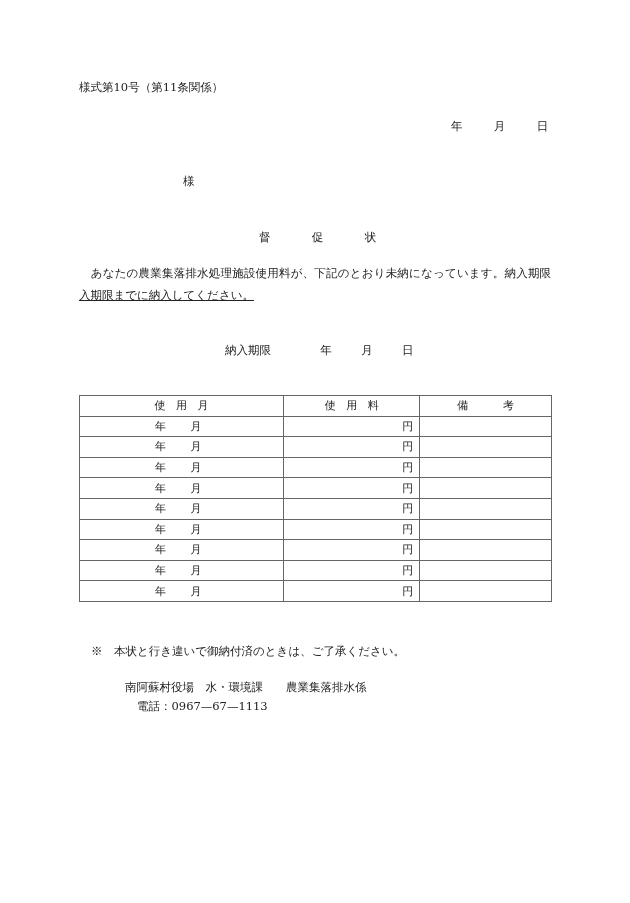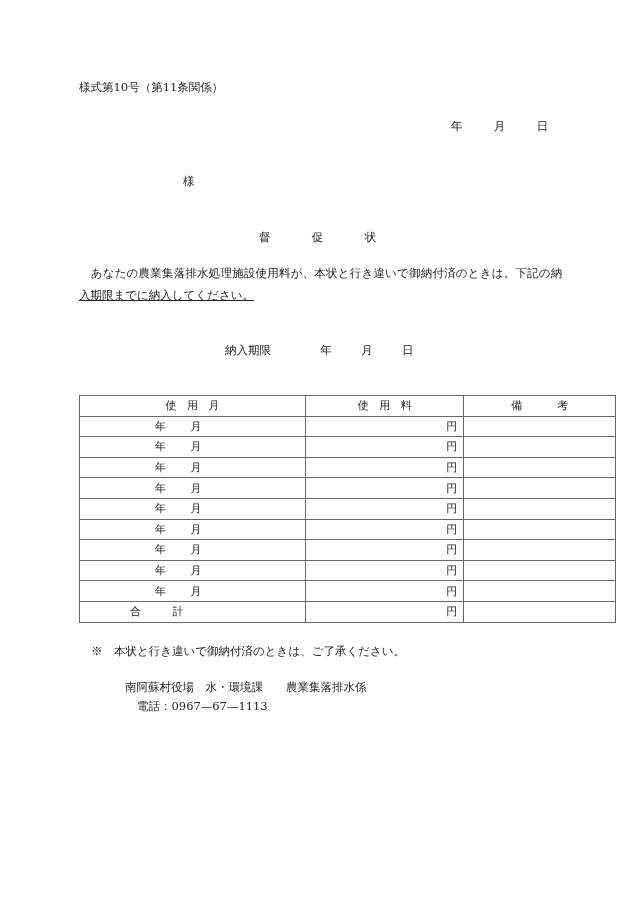--- a/index.html
+++ b/index.html
@@ -1,19 +1,19 @@
 <!DOCTYPE html>
 <html><head>
 <meta charset="utf-8">
 <style>
   html, body { margin:0; padding:0; background:#fff; }
   body { width:630px; height:903px; position:relative; overflow:hidden;
          font-family:"DejaVu Serif","Liberation Serif",serif; color:#222; font-size:11.5px; }
   .abs { position:absolute; white-space:nowrap; }
-  table { position:absolute; left:79px; top:395px; width:537px; border-collapse:collapse; }
+  table { position:absolute; left:79px; top:395px; width:473px; border-collapse:collapse; }
   td { border:1px solid #666; height:19.6px; padding:0; font-size:11px; }
   td.c1 { width:156px; } td.c2 { width:157px; text-align:right; padding-right:6px; }
   td.c3 { width:156px; }
 </style>
 </head>
 <body>
 
 <div class="abs" style="left:79px;top:80px;">様式第10号（第11条関係）</div>
 
 <div class="abs" style="left:451px;top:119px;">
@@ -27,21 +27,21 @@
 <div class="abs" style="left:183px;top:174px;">様</div>
 
 <div class="abs" style="left:259px;top:230px;">
   <span>督</span>
   <span style="display:inline-block;width:34px"></span>
   <span>促</span>
   <span style="display:inline-block;width:34px"></span>
   <span>状</span>
 </div>
 
-<div class="abs" style="left:79px;top:266px;letter-spacing:0.2px;">　あなたの農業集落排水処理施設使用料が、本状と行き違いで御納付済のときは。下記の納</div>
+<div class="abs" style="left:79px;top:266px;letter-spacing:0.2px;">　あなたの農業集落排水処理施設使用料が、下記のとおり未納になっています。納入期限</div>
 <div class="abs" style="left:79px;top:288px;text-decoration:underline;">入期限までに納入してください。</div>
 
 <div class="abs" style="left:225px;top:343px;">
   <span>納入期限</span>
   <span style="display:inline-block;width:42px"></span>
   <span>年</span>
   <span style="display:inline-block;width:22px"></span>
   <span>月</span>
   <span style="display:inline-block;width:22px"></span>
   <span>日</span>
@@ -98,23 +98,18 @@
   <tr>
     <td class="c1" style="padding-left:75px"><span>年</span>&nbsp;&nbsp;&nbsp;&nbsp;&nbsp;&nbsp;&nbsp;<span>月</span></td>
     <td class="c2"><span>円</span></td>
     <td class="c3"></td>
   </tr>
   <tr>
     <td class="c1" style="padding-left:75px"><span>年</span>&nbsp;&nbsp;&nbsp;&nbsp;&nbsp;&nbsp;&nbsp;<span>月</span></td>
     <td class="c2"><span>円</span></td>
     <td class="c3"></td>
   </tr>
-  <tr>
-    <td class="c1" style="padding-left:50px"><span>合</span>&nbsp;&nbsp;&nbsp;&nbsp;&nbsp;&nbsp;&nbsp;&nbsp;&nbsp;<span>計</span></td>
-    <td class="c2"><span>円</span></td>
-    <td class="c3"></td>
-  </tr>
 </tbody>
   </table>
 
 <div class="abs" style="left:91px;top:644px;font-family:Liberation Serif, serif;">※　本状と行き違いで御納付済のときは、ご了承ください。</div>
 <div class="abs" style="left:125px;top:680px;text-align:center;">南阿蘇村役場　水・環境課　　農業集落排水係</div>
 <div class="abs" style="left:137px;top:699px;">電話：0967—67—1113</div>
 
 </body></html>

